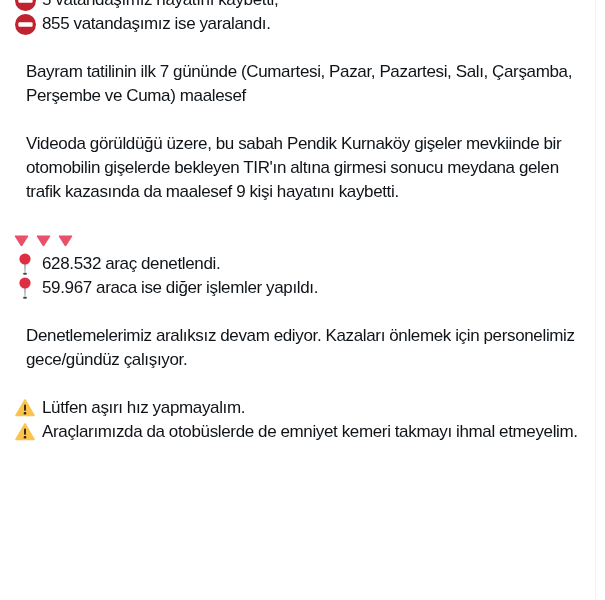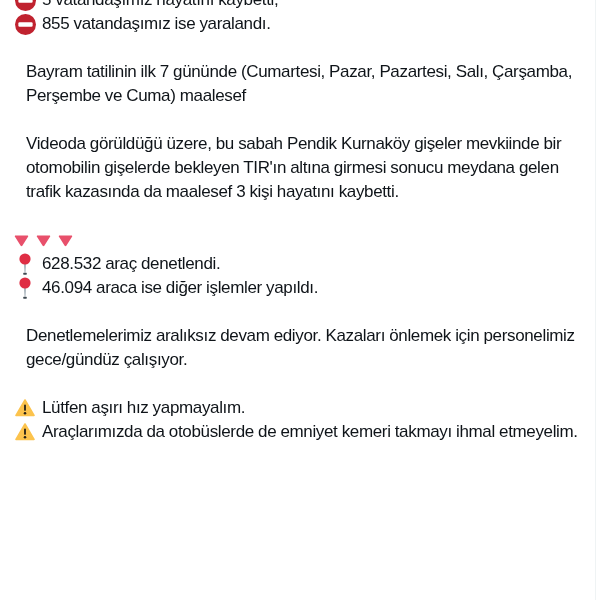--- a/index.html
+++ b/index.html
@@ -86,21 +86,21 @@
               <rect x="3.2" y="7.9" width="13.6" height="4.2" rx="1.2" fill="#ffffff"></rect>
             </svg>
           </span>
           <span class="li-text">855 vatandaşımız ise yaralandı.</span>
         </div>
       </div>
       <div class="block">
         <p class="para">Bayram tatilinin ilk 7 gününde (Cumartesi, Pazar, Pazartesi, Salı, Çarşamba, Perşembe ve Cuma) maalesef</p>
       </div>
       <div class="block">
-        <p class="para">Videoda görüldüğü üzere, bu sabah Pendik Kurnaköy gişeler mevkiinde bir otomobilin gişelerde bekleyen TIR'ın altına girmesi sonucu meydana gelen trafik kazasında da maalesef 3 kişi hayatını kaybetti.</p>
+        <p class="para">Videoda görüldüğü üzere, bu sabah Pendik Kurnaköy gişeler mevkiinde bir otomobilin gişelerde bekleyen TIR'ın altına girmesi sonucu meydana gelen trafik kazasında da maalesef 9 kişi hayatını kaybetti.</p>
       </div>
       <div class="block">
         <div class="tri-row">
           <span>
             <svg width="15" height="13" viewBox="0 0 16 14">
               <path d="M1.5 1.5h13c.6 0 1 .7.7 1.2L8.9 12.6c-.4.7-1.4.7-1.8 0L.8 2.7C.5 2.2.9 1.5 1.5 1.5z" fill="#e8506b"></path>
             </svg>
           </span>
           <span>
             <svg width="15" height="13" viewBox="0 0 16 14">
@@ -124,21 +124,21 @@
           <span class="li-text">628.532 araç denetlendi.</span>
         </div>
         <div class="li">
           <span class="icon">
             <svg width="14" height="23" viewBox="0 0 14 23">
               <path d="M6.1 11 L7.9 11 L7.4 19.5 L6.6 19.5 Z" fill="#9aa7b0"></path>
               <rect x="5.2" y="19.8" width="3.6" height="1.9" rx="0.6" fill="#3f4a52"></rect>
               <circle cx="7" cy="6" r="5.6" fill="#df2e44"></circle>
             </svg>
           </span>
-          <span class="li-text">46.094 araca ise diğer işlemler yapıldı.</span>
+          <span class="li-text">59.967 araca ise diğer işlemler yapıldı.</span>
         </div>
       </div>
       <div class="block">
         <p class="para">Denetlemelerimiz aralıksız devam ediyor. Kazaları önlemek için personelimiz gece/gündüz çalışıyor.</p>
       </div>
       <div class="block">
         <div class="li">
           <span class="icon">
             <svg width="20" height="18" viewBox="0 0 20 18">
               <path d="M10 1 L19 16.4 H1 Z" fill="#fcc34d" stroke="#fcc34d" stroke-width="1.6" stroke-linejoin="round"></path>

